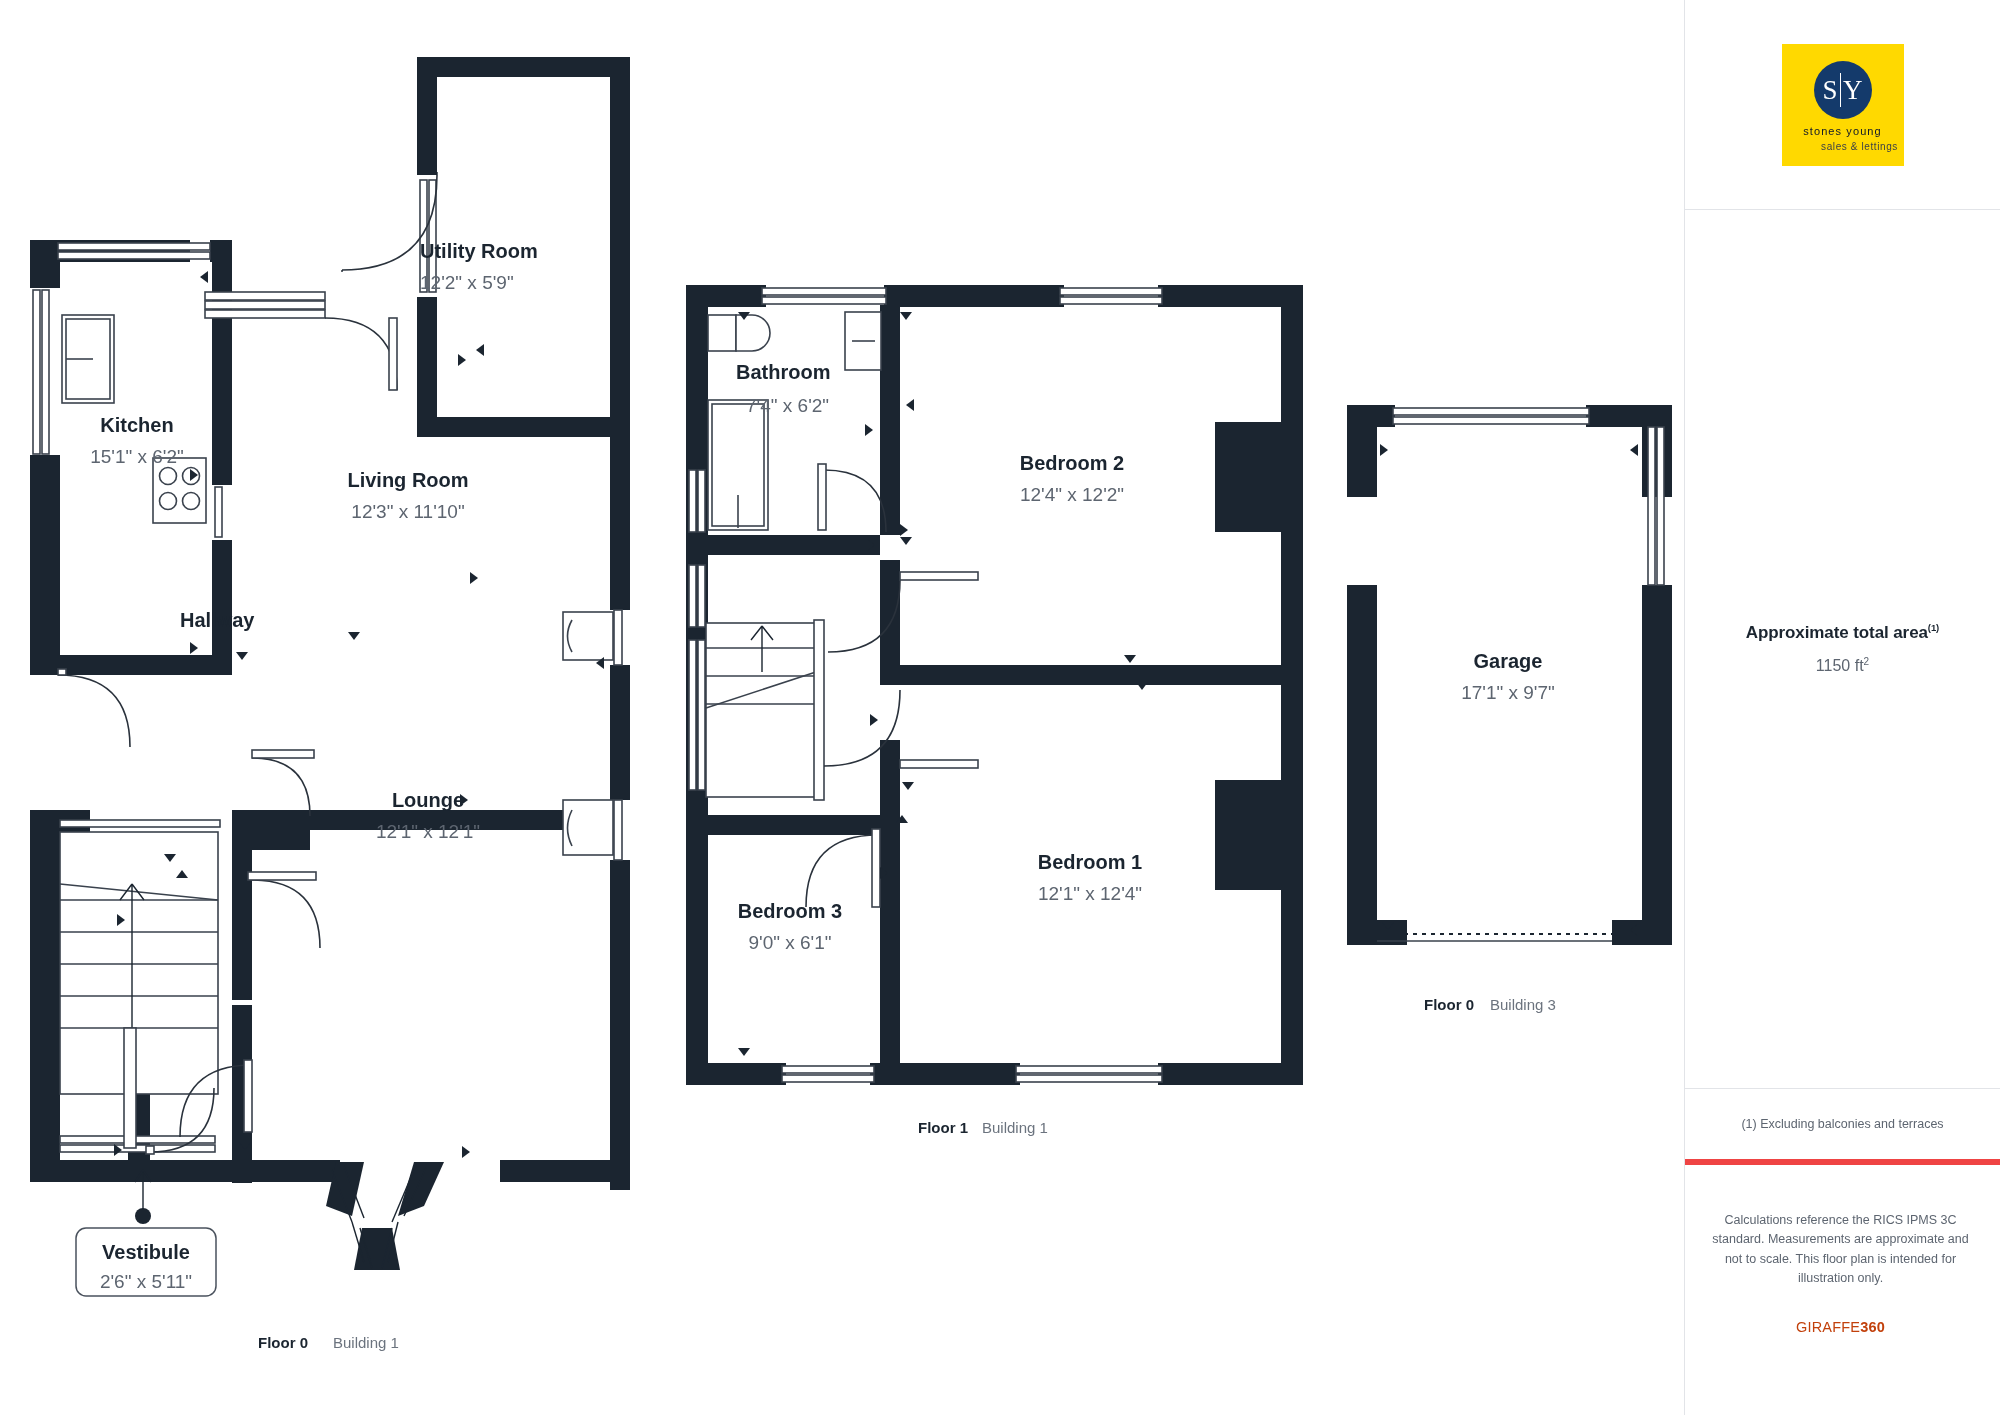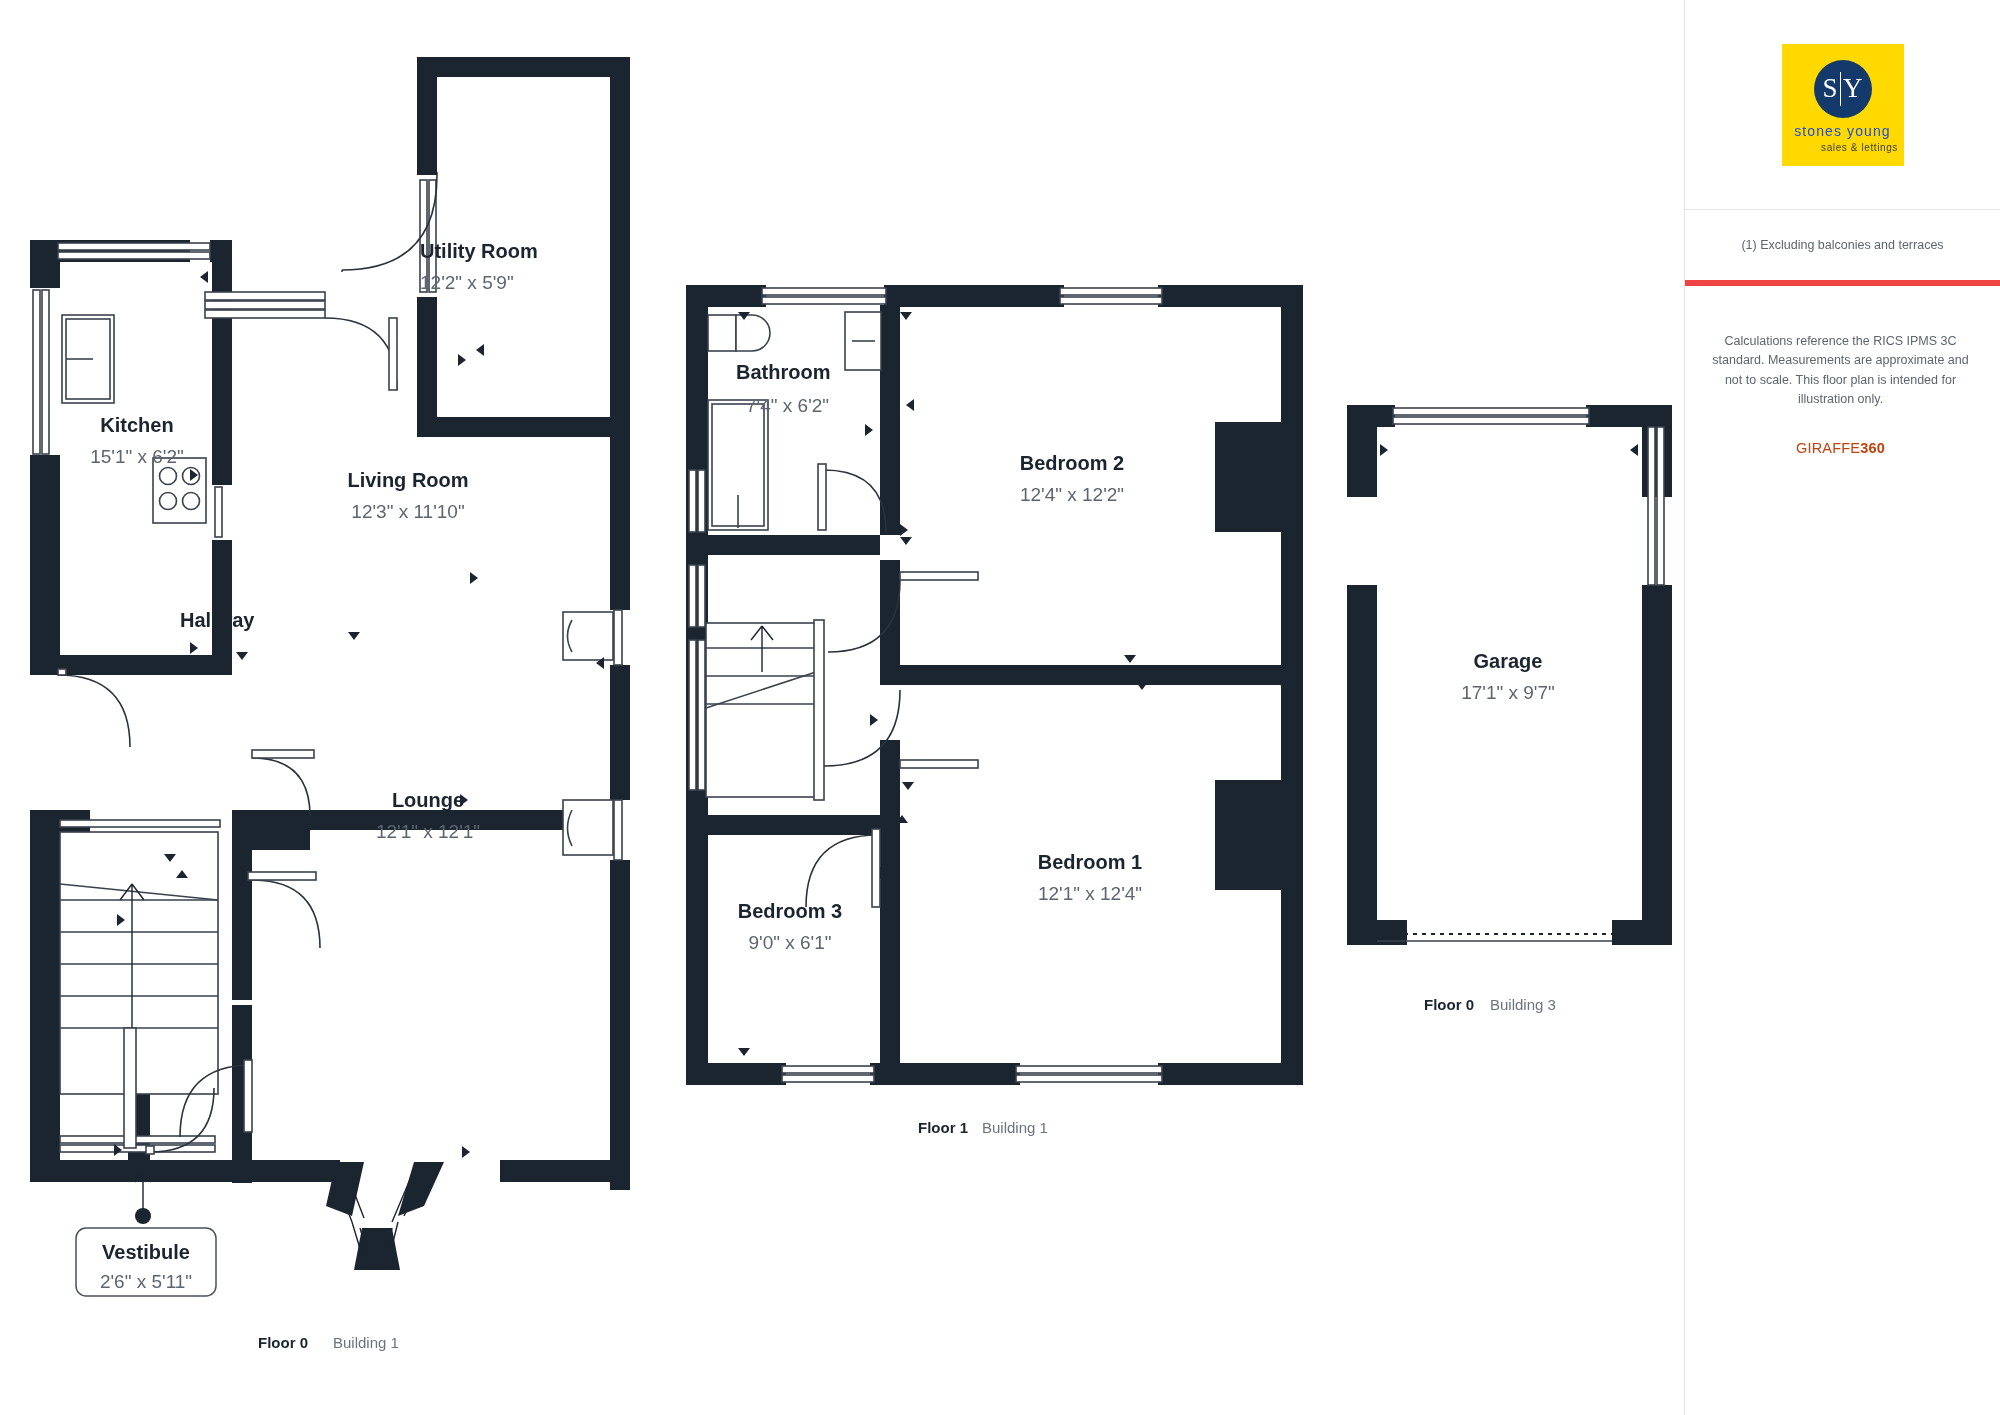--- a/index.html
+++ b/index.html
@@ -86,22 +86,22 @@
     align-items: center;
   }
   .logo-sy .bar {
     display: inline-block;
     width: 1.5px;
     height: 34px;
     background: #ffffff;
     margin: 0 2px;
   }
   .logo-name {
-    font-size: 14px;
-    color: #1d4ed8;
+    font-size: 11px;
+    color: #0f172a;
     letter-spacing: 1.1px;
     line-height: 1.1;
   }
   .logo-tag {
     font-size: 10px;
     color: #3a3f47;
     letter-spacing: 0.6px;
     margin-top: 3px;
     margin-left: 34px;
   }
@@ -594,20 +594,30 @@
               <span>S</span>
               <span class="bar"></span>
               <span>Y</span>
             </span>
         </div>
         <div class="logo-name">stones young</div>
         <div class="logo-tag">sales &amp; lettings</div>
       </div>
     </div>
 
+    <div class="side-cell cell-area">
+      <div class="area-inner">
+        <div class="area-title">
+          <span>Approximate total area</span><sup>(1)</sup>
+        </div>
+        <div class="area-value">
+          <span>1150 ft</span><sup>2</sup>
+        </div>
+      </div>
+    </div>
 
     <div class="side-cell cell-foot1">
       <div>(1) Excluding balconies and terraces</div>
     </div>
 
     <div class="side-cell cell-foot2">
       <div class="disclaimer">Calculations reference the RICS IPMS 3C standard. Measurements are approximate and not to scale. This floor plan is intended for illustration only.</div>
       <div class="brand">
         <span>GIRAFFE</span><b>360</b>
       </div>

